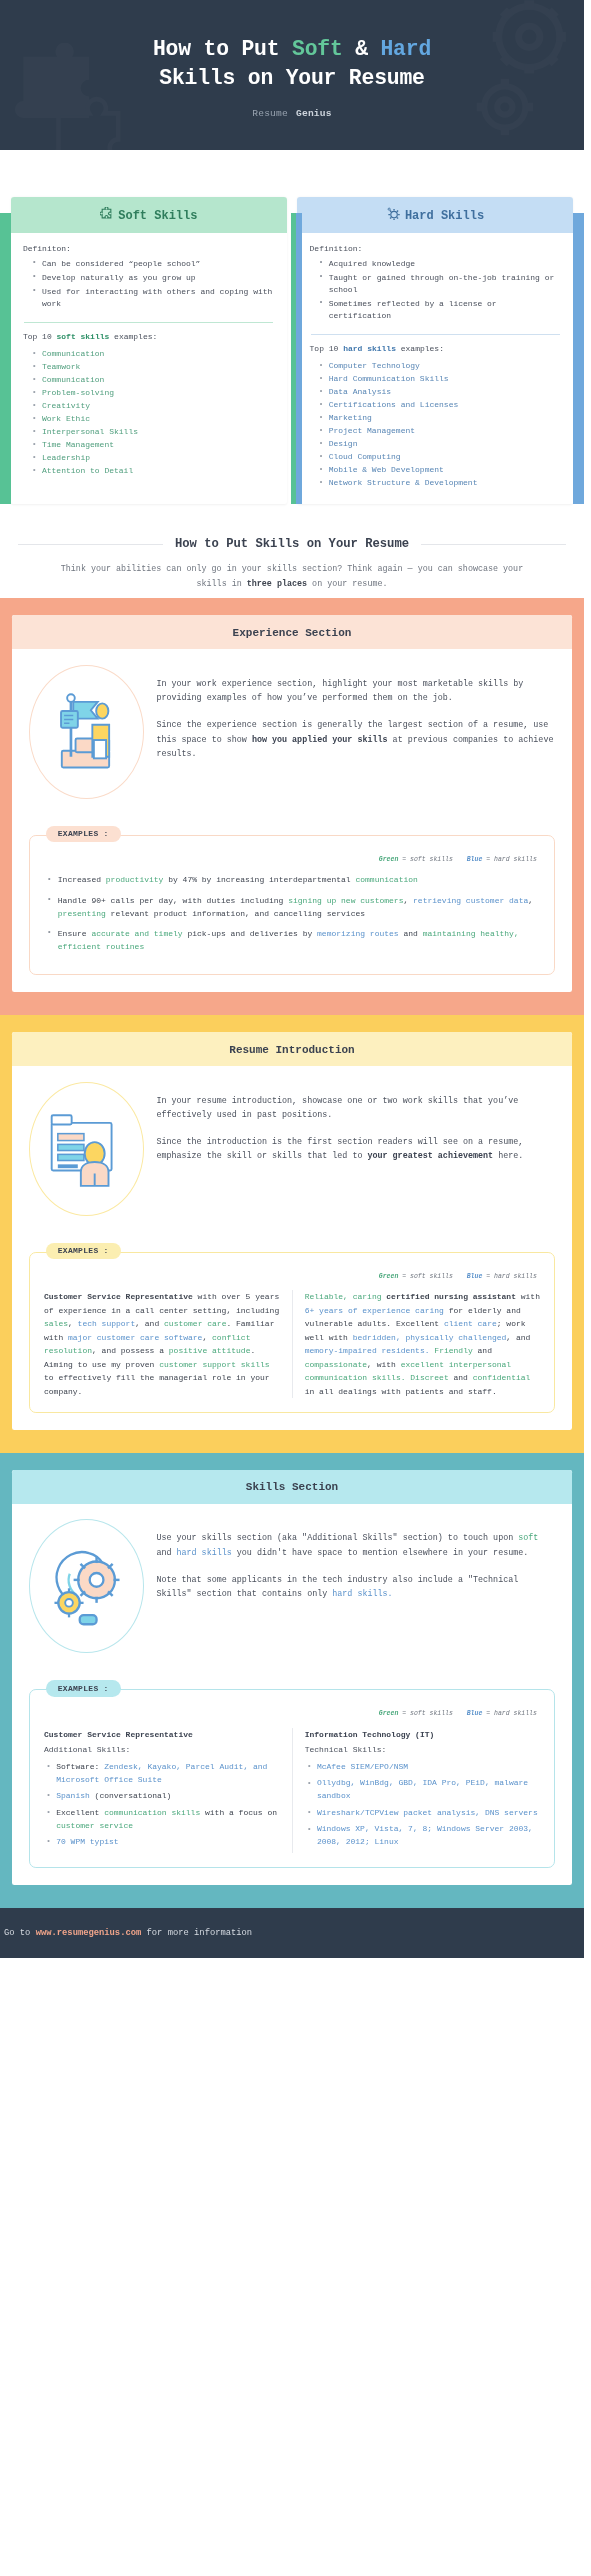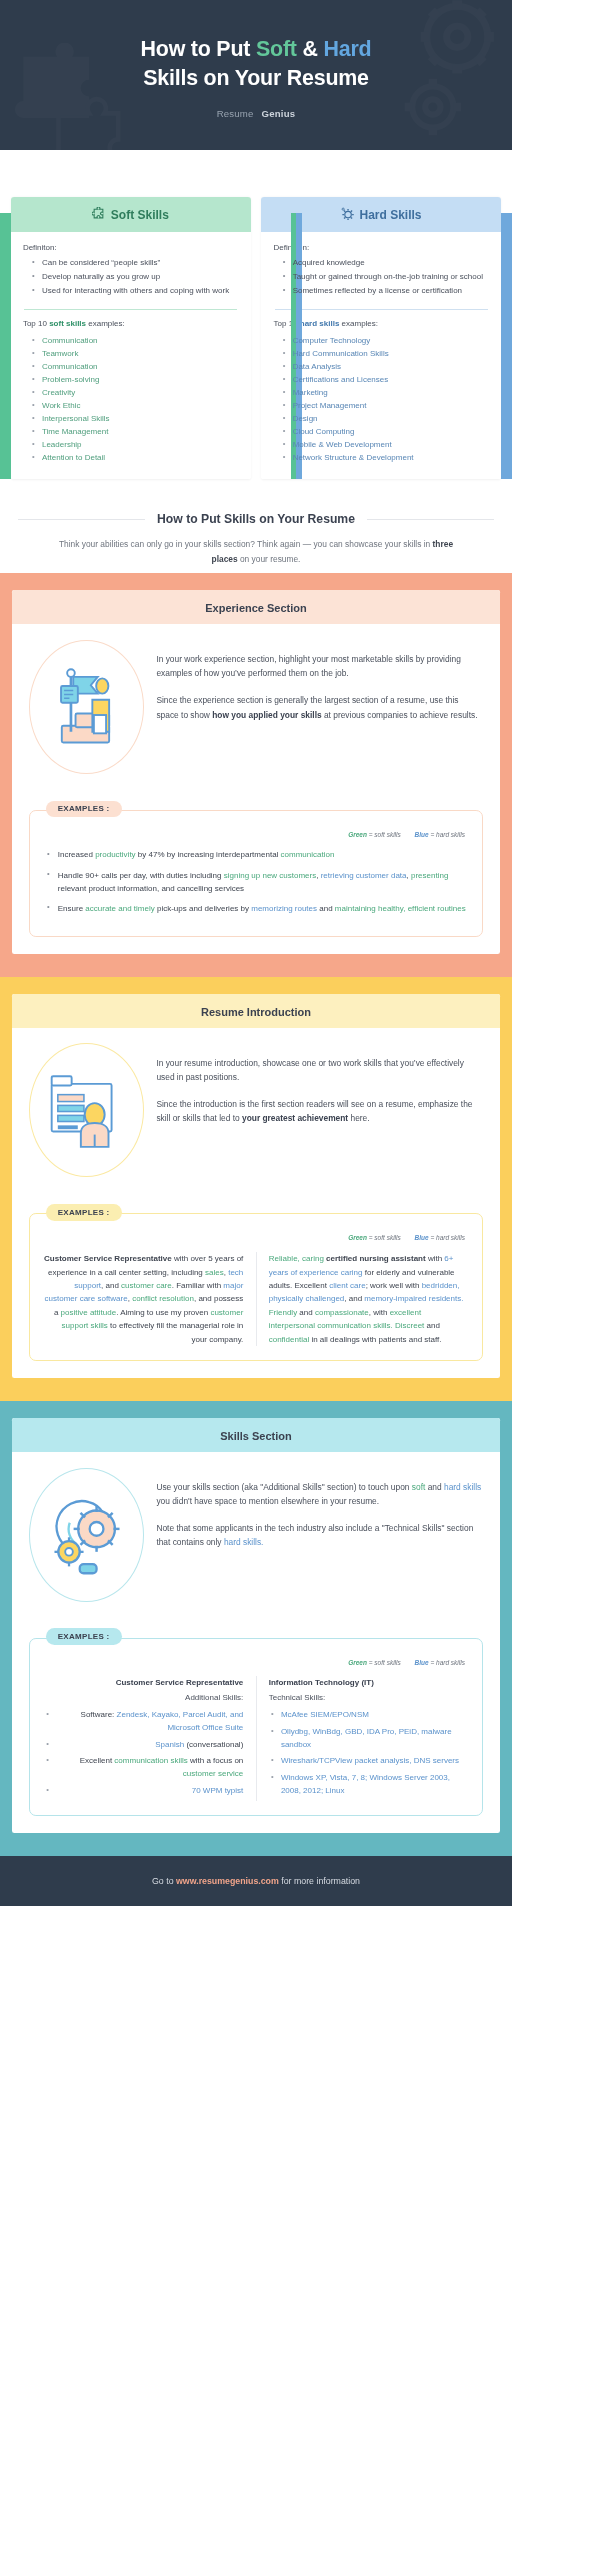--- a/index.html
+++ b/index.html
@@ -3,21 +3,21 @@
 <meta charset="utf-8">
 <style>
   * { box-sizing: border-box; margin: 0; padding: 0; }
   body {
     width: 592px;
     background: #ffffff;
     font-family: "Liberation Sans", sans-serif;
     color: #3f4550;
     -webkit-font-smoothing: antialiased;
   }
-  .page { width: 512px; position: relative; overflow: hidden; }
+  .page { width: 584px; position: relative; overflow: hidden; font-family: Liberation Mono, monospace; }
 
   
   .header {
     background: #2f3c4c;
     padding: 35px 31px 31px;
     text-align: center;
     position: relative;
     overflow: hidden;
   }
   .header-deco { position: absolute; opacity: .22; pointer-events: none; }
@@ -163,35 +163,35 @@
   ul.ex-list li {
     font-size: 8px; line-height: 1.66; color: #3f4550;
     padding-left: 13.8px; position: relative; margin-bottom: 6.9px;
   }
   ul.ex-list li::before {
     content: "•"; position: absolute; left: 3.1px; top: -0.8px; color: #8d939d; font-size: 7.6px;
   }
 
   .two-col { display: flex; gap: 0; }
   .two-col .col { flex: 1; font-size: 8px; line-height: 1.68; }
-  .two-col .col:first-child { padding-right: 12.2px; text-align: right; }
+  .two-col .col:first-child { padding-right: 12.2px; }
   .two-col .col:last-child { padding-left: 12.2px; border-left: 0.8px solid #e8eaee; }
   .col-title { font-weight: bold; color: #3b4250; }
   .col-sub { color: #4a505c; margin-top: 1.5px; }
   ul.sub-list { list-style: none; margin-top: 4.6px; }
   ul.sub-list li {
     padding-left: 12.2px; position: relative; margin-bottom: 3.8px; line-height: 1.6;
   }
   ul.sub-list li::before {
     content: "•"; position: absolute; left: 2.3px; top: -0.8px; color: #9aa1ab; font-size: 7.6px;
   }
 
   
   .footer {
-    background: #2f3c4c; text-align: center; padding: 20px 4px;
+    background: #2f3c4c; padding: 20px 4px;
     font-size: 8.8px; color: #d6dbe2;
   }
   .footer a { color: #f0a48a; text-decoration: none; font-weight: bold; }
 </style>
 </head>
 <body>
 
 <div class="page">
 
   <div class="header">
@@ -256,21 +256,21 @@
             <span>
               <svg width="13" height="13" viewBox="0 0 24 24" aria-hidden="true">
                 <path d="M4 4h6a2.6 2.6 0 1 1 4 0h6v6a2.6 2.6 0 1 0 0 4v6h-6a2.6 2.6 0 1 0-4 0H4v-6a2.6 2.6 0 1 1 0-4V4z" fill="none" stroke="#2f7d5c" stroke-width="2"></path>
               </svg>
             </span>
             <span>Soft Skills</span>
           </div>
           <div class="card-body">
             <div class="def-label">Definiton:</div>
             <ul class="def">
-              <li>Can be considered “people skills”</li>
+              <li>Can be considered “people school”</li>
               <li>Develop naturally as you grow up</li>
               <li>Used for interacting with others and coping with work</li>
             </ul>
             <div class="divider"></div>
             <div class="top10">
               <span>Top 10 </span><b>soft skills</b><span> examples:</span>
             </div>
             <ul class="skills">
               <li>Communication</li>
               <li>Teamwork</li>

